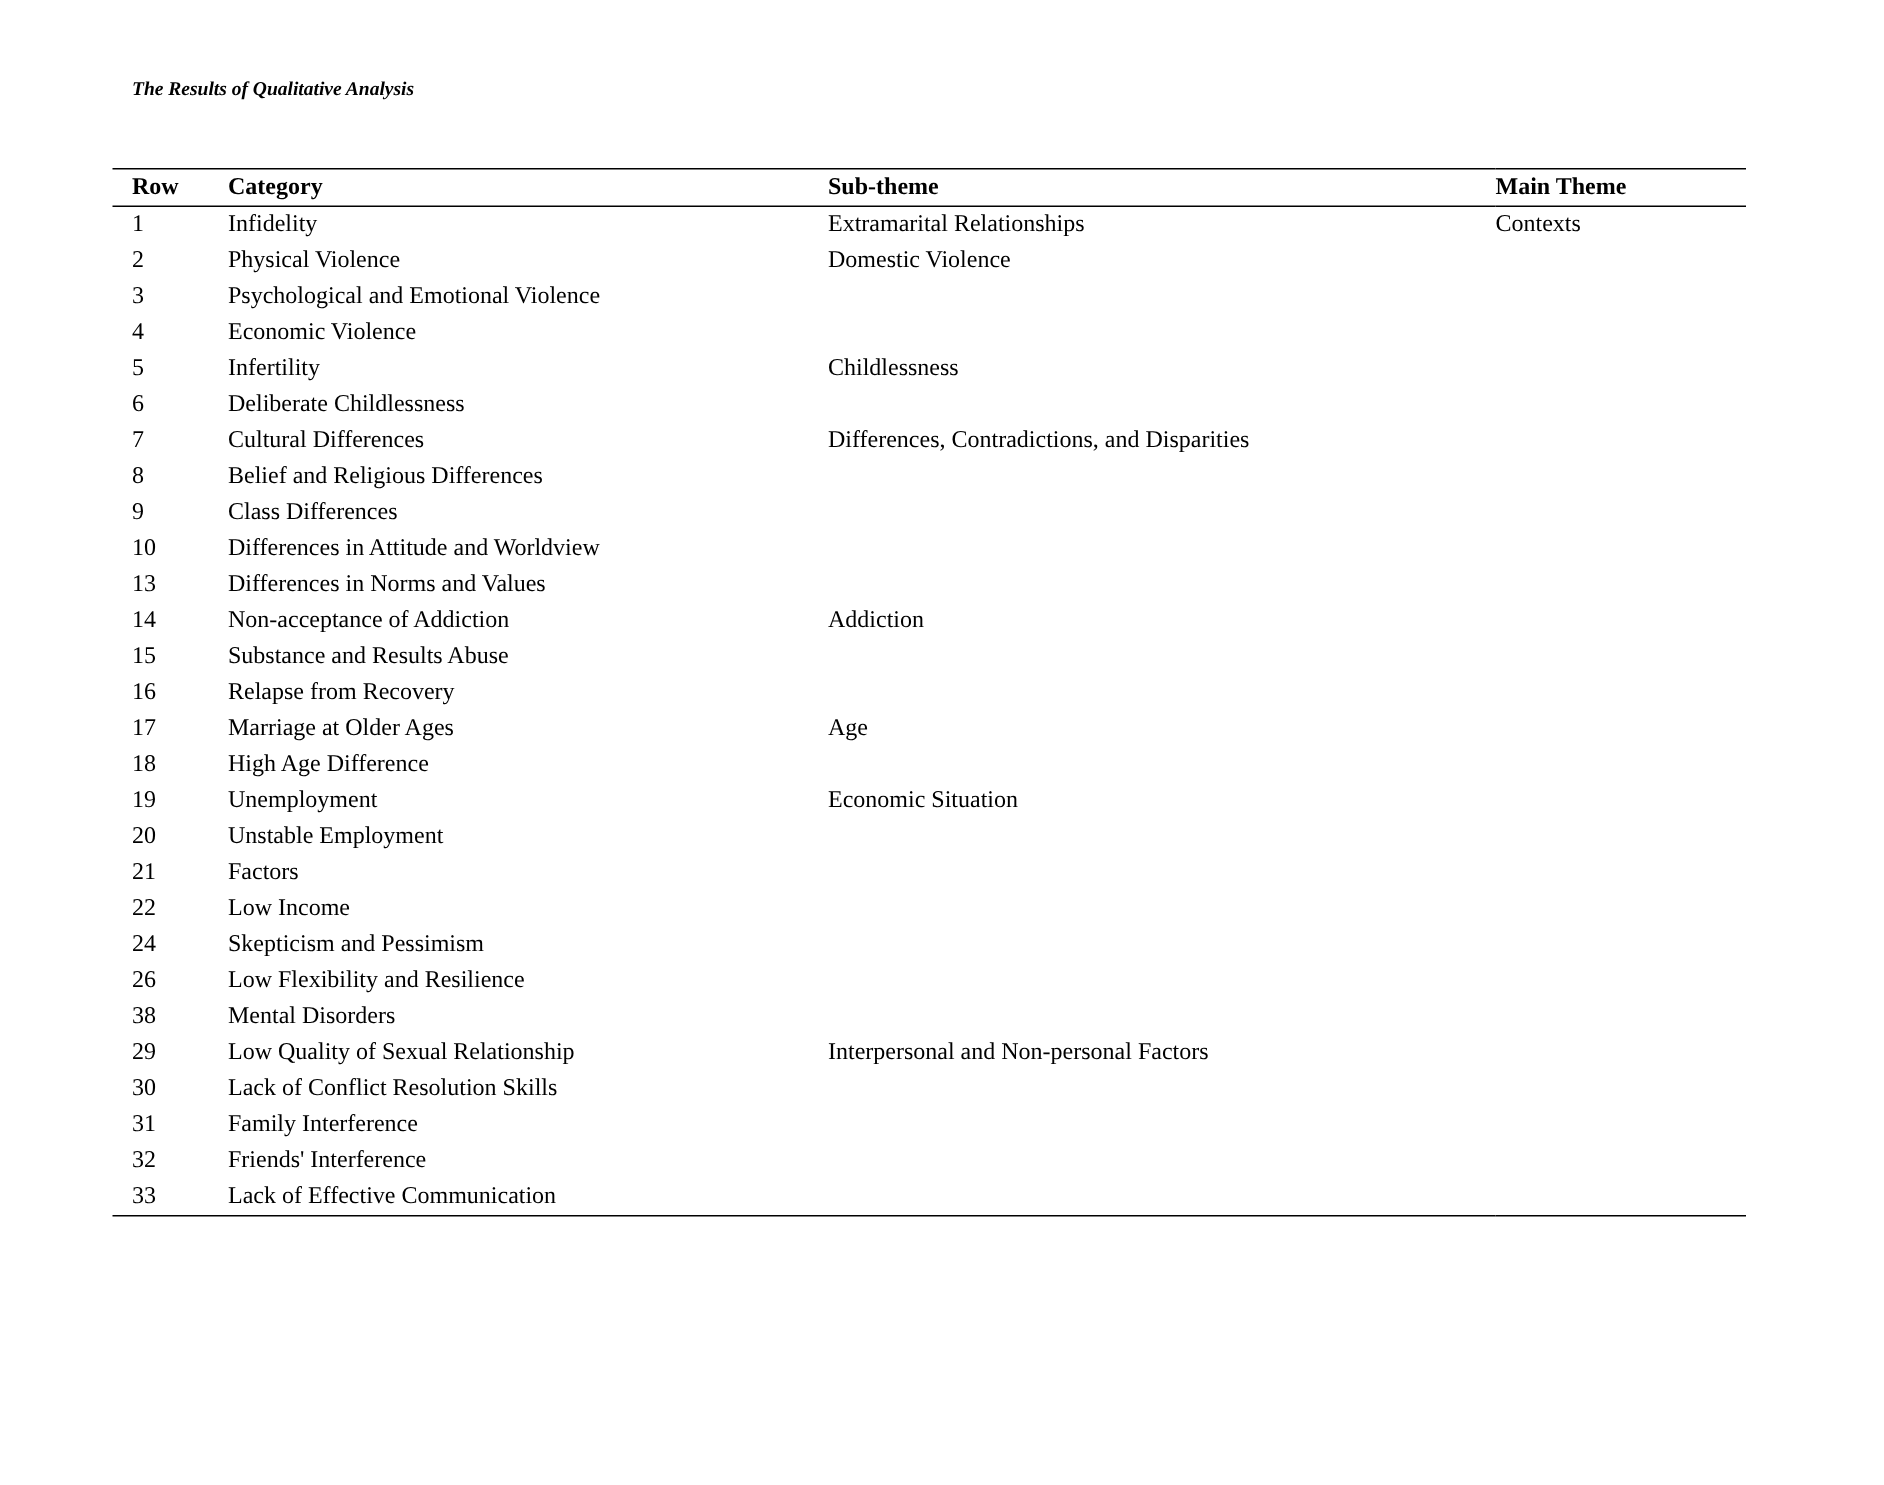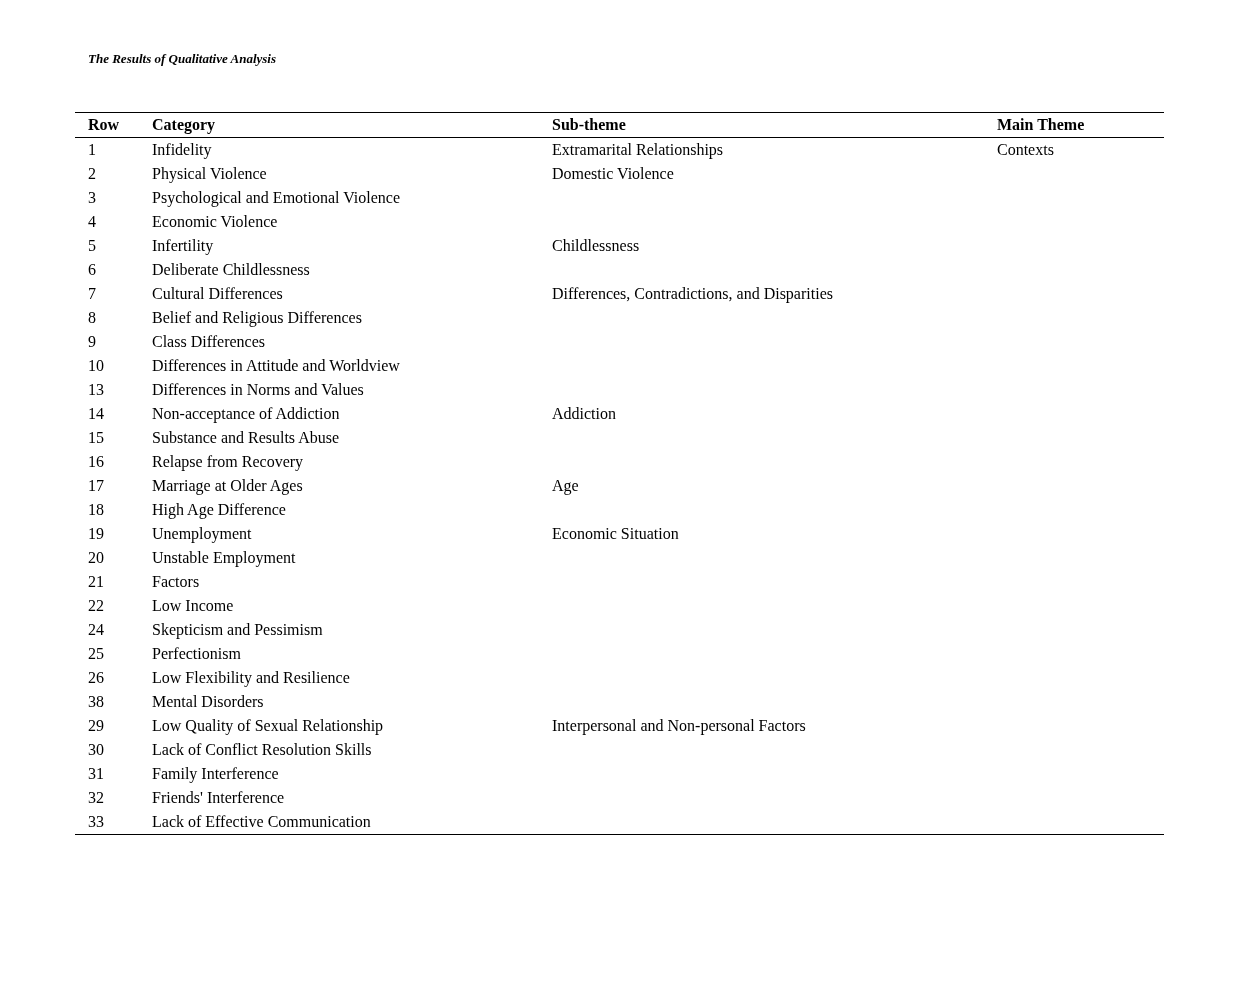--- a/index.html
+++ b/index.html
@@ -201,26 +201,20 @@
       <td></td>
       <td></td>
     </tr>
         <tr>
       <td class="col-row">24</td>
       <td>Skepticism and Pessimism</td>
       <td></td>
       <td></td>
     </tr>
         <tr>
-      <td class="col-row">25</td>
-      <td>Perfectionism</td>
-      <td></td>
-      <td></td>
-    </tr>
-        <tr>
       <td class="col-row">26</td>
       <td>Low Flexibility and Resilience</td>
       <td></td>
       <td></td>
     </tr>
         <tr>
       <td class="col-row">38</td>
       <td>Mental Disorders</td>
       <td></td>
       <td></td>

